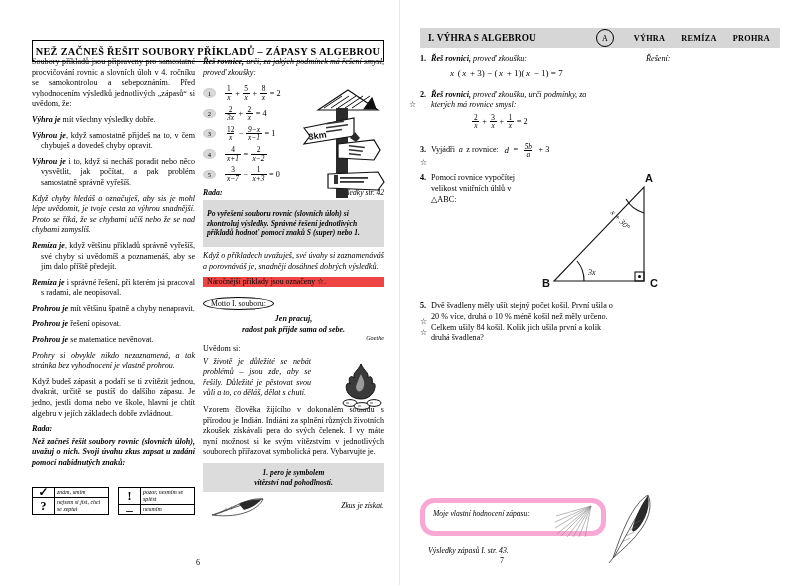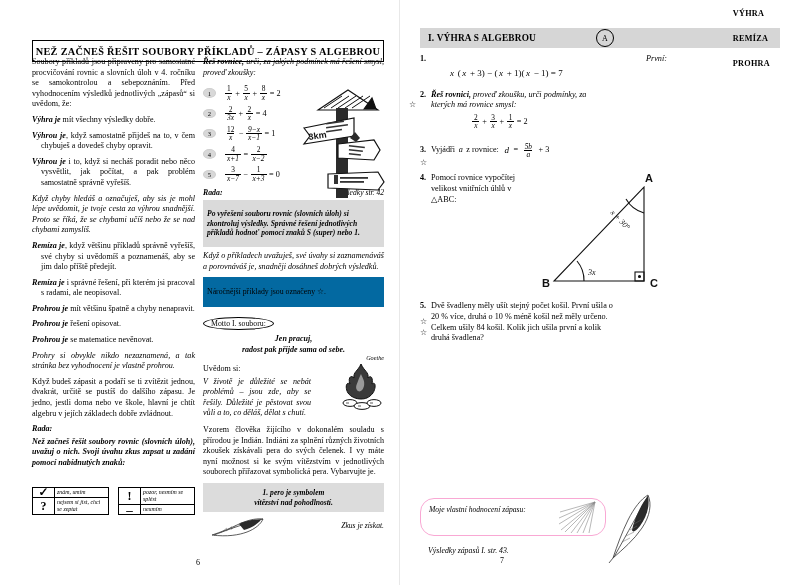--- a/index.html
+++ b/index.html
@@ -46,21 +46,21 @@
   }
   .math{font-family:"Liberation Serif",serif;font-size:8.4px;display:flex;align-items:center;gap:1.5px;}
   .frac{display:inline-flex;flex-direction:column;align-items:center;vertical-align:middle;line-height:1;}
   .frac .num{font-style:italic;font-size:7.4px;padding:0 2px;}
   .frac .den{font-style:italic;font-size:7.4px;padding:0 2px;border-top:1px solid #000;}
   .frac .num.up, .frac .den.up{font-style:normal;}
   .op{font-size:8.2px;padding:0 1px;}
   .ital{font-style:italic;}
 
   .graybox{background:#dadada;font-size:7.6px;line-height:9.6px;font-style:italic;font-weight:bold;padding:9px 4px;margin:0 0 4px 0;}
-  .grayline{background:#0369a1;font-size:7.8px;line-height:10px;padding:10px 4px;margin:0 0 5px 0;}
+  .grayline{background:#ef4444;font-size:7.8px;line-height:10px;padding:0 4px;margin:0 0 5px 0;}
   .motto{
     display:inline-block;border:1px solid #000;border-radius:50%/50%;
     padding:1px 7px;font-size:7.8px;
   }
 
   .illus-sign{position:absolute;left:292px;top:88px;width:92px;height:112px;}
   .illus-fire{position:absolute;left:338px;top:362px;width:46px;height:50px;}
   .featherbox{background:#dcdcdc;padding:5px 6px;margin-top:4px;}
   .pagenum{position:absolute;font-size:8px;}
 
@@ -68,31 +68,31 @@
   .right-pg{position:absolute;left:400px;top:0;width:400px;height:585px;}
   .rbar{
     position:absolute;left:20px;top:28px;width:360px;height:20px;background:#d6d6d6;
     display:flex;align-items:center;
   }
   .rbar .rt{font-weight:bold;font-size:9.3px;margin-left:8px;letter-spacing:.2px;}
   .rbar .circA{
     width:16px;height:16px;border:1px solid #000;border-radius:50%;
     display:flex;align-items:center;justify-content:center;font-size:8px;margin-left:60px;
   }
-  .rbar .res{margin-left:auto;display:flex;gap:16px;margin-right:10px;font-weight:bold;font-size:8.2px;letter-spacing:.3px;flex-direction:column;}
+  .rbar .res{margin-left:auto;display:flex;gap:16px;margin-right:10px;font-weight:bold;font-size:8.2px;letter-spacing:.3px;}
 
   .rbody{position:absolute;left:20px;top:54px;width:360px;}
   .prob{display:flex;font-size:8.2px;line-height:10.6px;margin-bottom:6px;}
   .pn{font-weight:bold;width:11px;flex:0 0 auto;}
   .ptxt{flex:1;}
   .resLbl{position:absolute;left:226px;top:0px;font-style:italic;font-size:8.2px;}
 
   .rnote{
     position:absolute;left:20px;top:498px;width:186px;height:38px;
-    border:1px solid #f9a8d4;border-radius:14px 14px 14px 14px;box-sizing:border-box;
+    border:5px solid #f9a8d4;border-radius:14px 14px 14px 14px;box-sizing:border-box;
   }
   .rnote .nt{position:absolute;left:8px;top:6px;font-style:italic;font-size:7.6px;}
   .rfoot{position:absolute;left:28px;top:546px;font-style:italic;font-size:7.8px;}
   .quote{position:absolute;left:640px;top:495px;width:150px;}
   .qmain{font-weight:bold;font-style:italic;font-size:8.1px;line-height:10.4px;}
   .qauth{font-style:italic;font-size:6.6px;text-align:right;margin-top:1px;}
   .qdesc{font-style:italic;font-size:5.8px;line-height:7.1px;text-align:justify;padding-left:6px;}
   svg{display:block;overflow:visible;}
 </style>
 </head>
@@ -347,22 +347,23 @@
         <span>REMÍZA</span>
         <span>PROHRA</span>
       </div>
     </div>
 
     <div class="rbody">
 
       <div style="position:relative;margin-bottom:4px">
         <div class="prob" style="margin-bottom:0">
           <div class="pn">1.</div>
-        </div>
-        <div class="resLbl">První:</div>
+          <div class="ptxt" style="max-width:200px"><span class="bi">Řeš rovnici,</span><span class="it"> proveď zkoušku:</span></div>
+        </div>
+        <div class="resLbl">Řešení:</div>
         <div class="math" style="margin-left:30px;margin-top:3px;font-size:9px">
           <span class="ital">x</span>&nbsp;(<span class="ital">x</span>&nbsp;+&nbsp;3)&nbsp;−&nbsp;(<span class="ital">x</span>&nbsp;+&nbsp;1)(<span class="ital">x</span>&nbsp;−&nbsp;1)&nbsp;=&nbsp;7
         </div>
       </div>
 
       <div class="prob" style="margin-top:12px;margin-bottom:0">
         <div class="pn">2.</div>
         <div class="ptxt" style="max-width:160px;position:relative">
           <span class="bi">Řeš rovnici,</span><span class="it"> proveď zkoušku, urči podmínky, za kterých má rovnice smysl:</span>
           <span style="position:absolute;left:-22px;top:10px;font-size:8px">☆</span>

